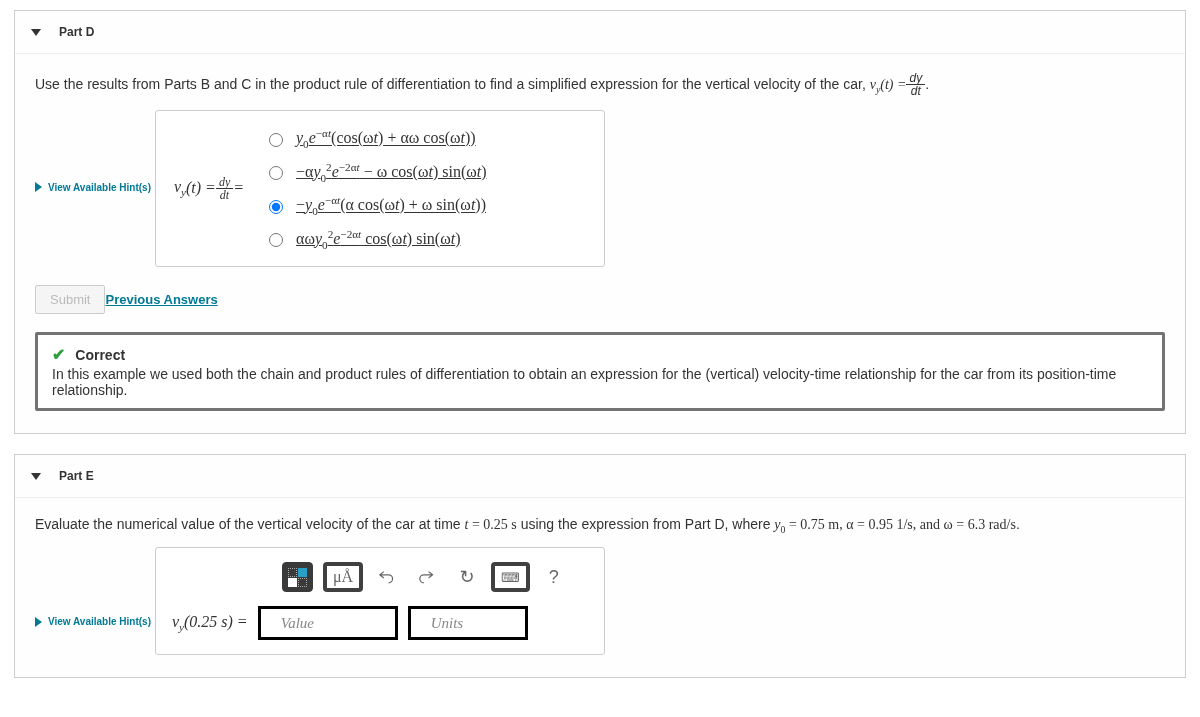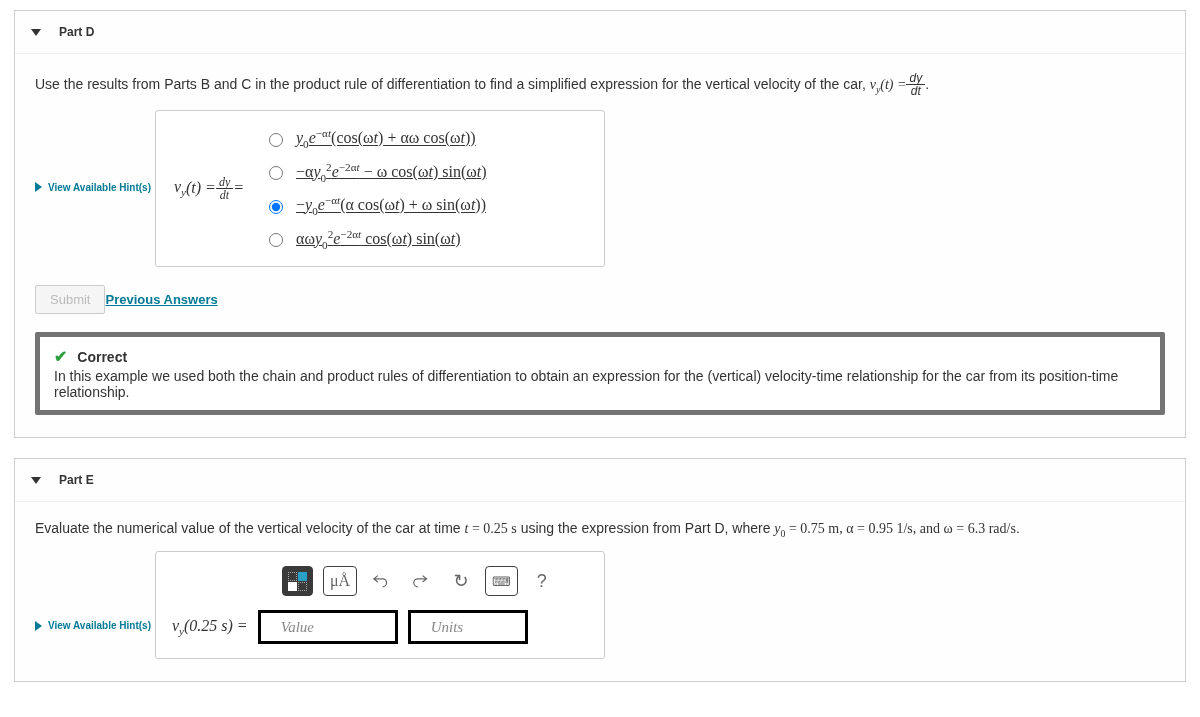--- a/index.html
+++ b/index.html
@@ -102,21 +102,21 @@
     border-radius: 2px;
   }
   .prev-ans {
     color: #007a96;
     font-size: 13px;
     text-decoration: underline;
     font-weight: bold;
     cursor: pointer;
   }
   .feedback-box {
-    border: 5px solid #737373;
+    border: 3px solid #737373;
     border-radius: 2px;
     padding: 10px 14px;
     background: #fff;
     font-size: 14px;
   }
   .check-icon {
     color: #2e9e3f;
     font-weight: bold;
     font-size: 16px;
     margin-right: 6px;
@@ -135,21 +135,21 @@
     background: #fff;
   }
   .toolbar {
     display: flex;
     align-items: center;
     gap: 10px;
     margin-bottom: 14px;
     margin-left: 110px;
   }
   .tb-btn {
-    border: 1px solid #404040;
+    border: 4px solid #404040;
     border-radius: 4px;
     padding: 3px 6px;
     font-size: 16px;
     cursor: pointer;
     color: #666;
     background: #fff;
     display: inline-flex;
     align-items: center;
     justify-content: center;
     min-width: 28px;

